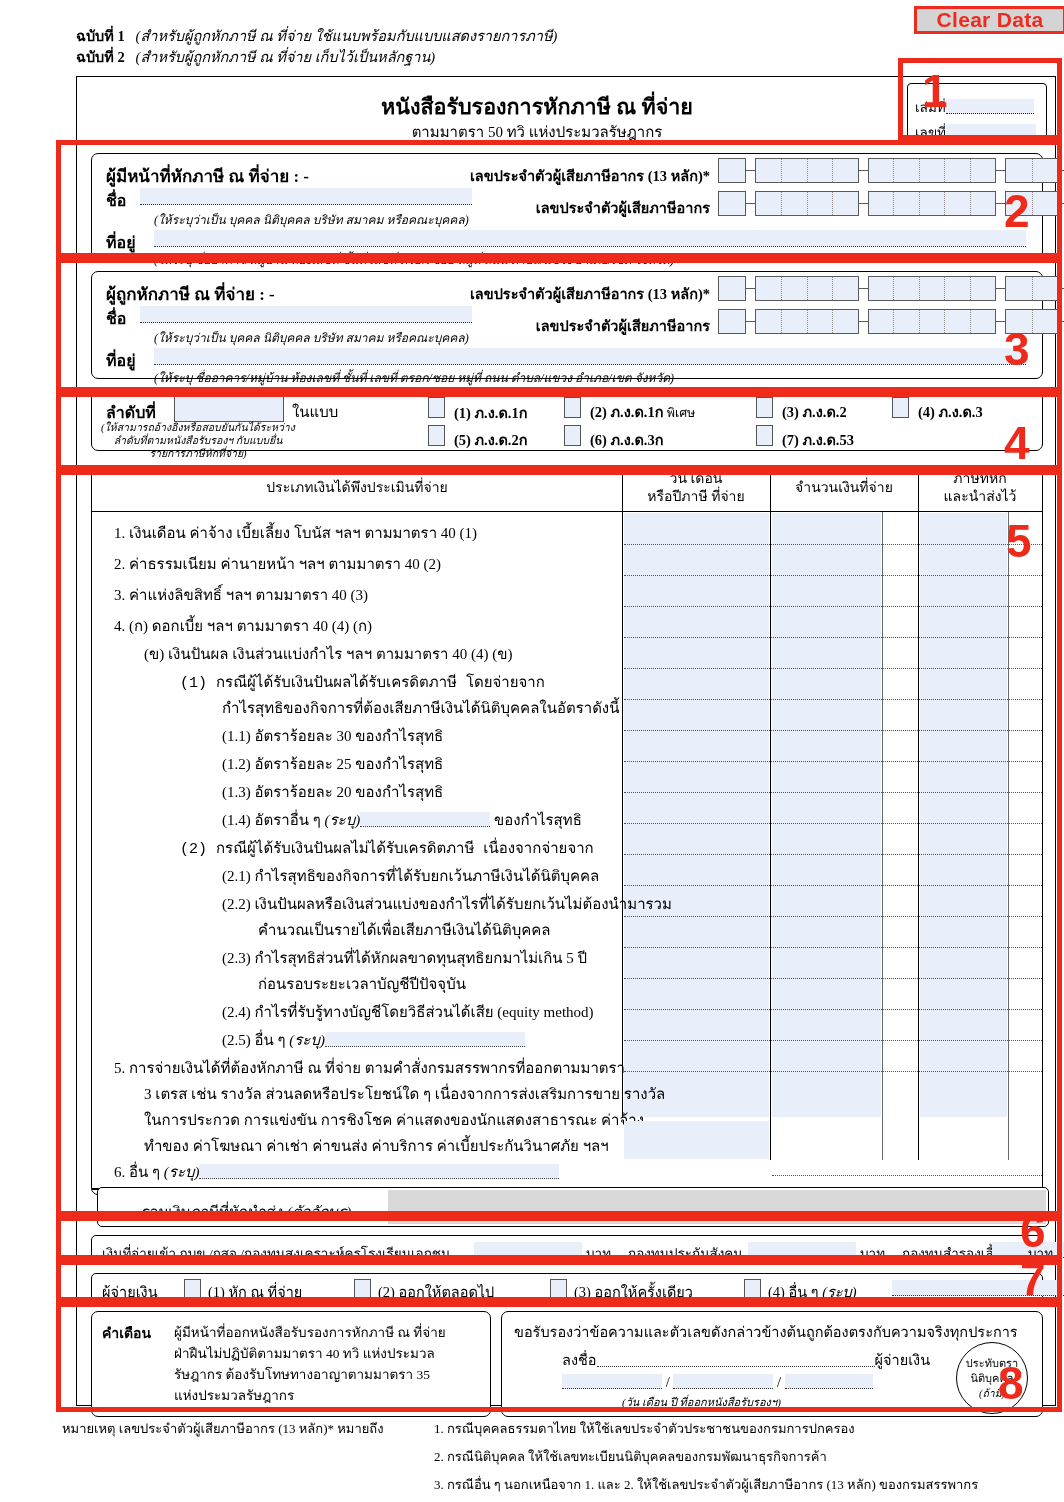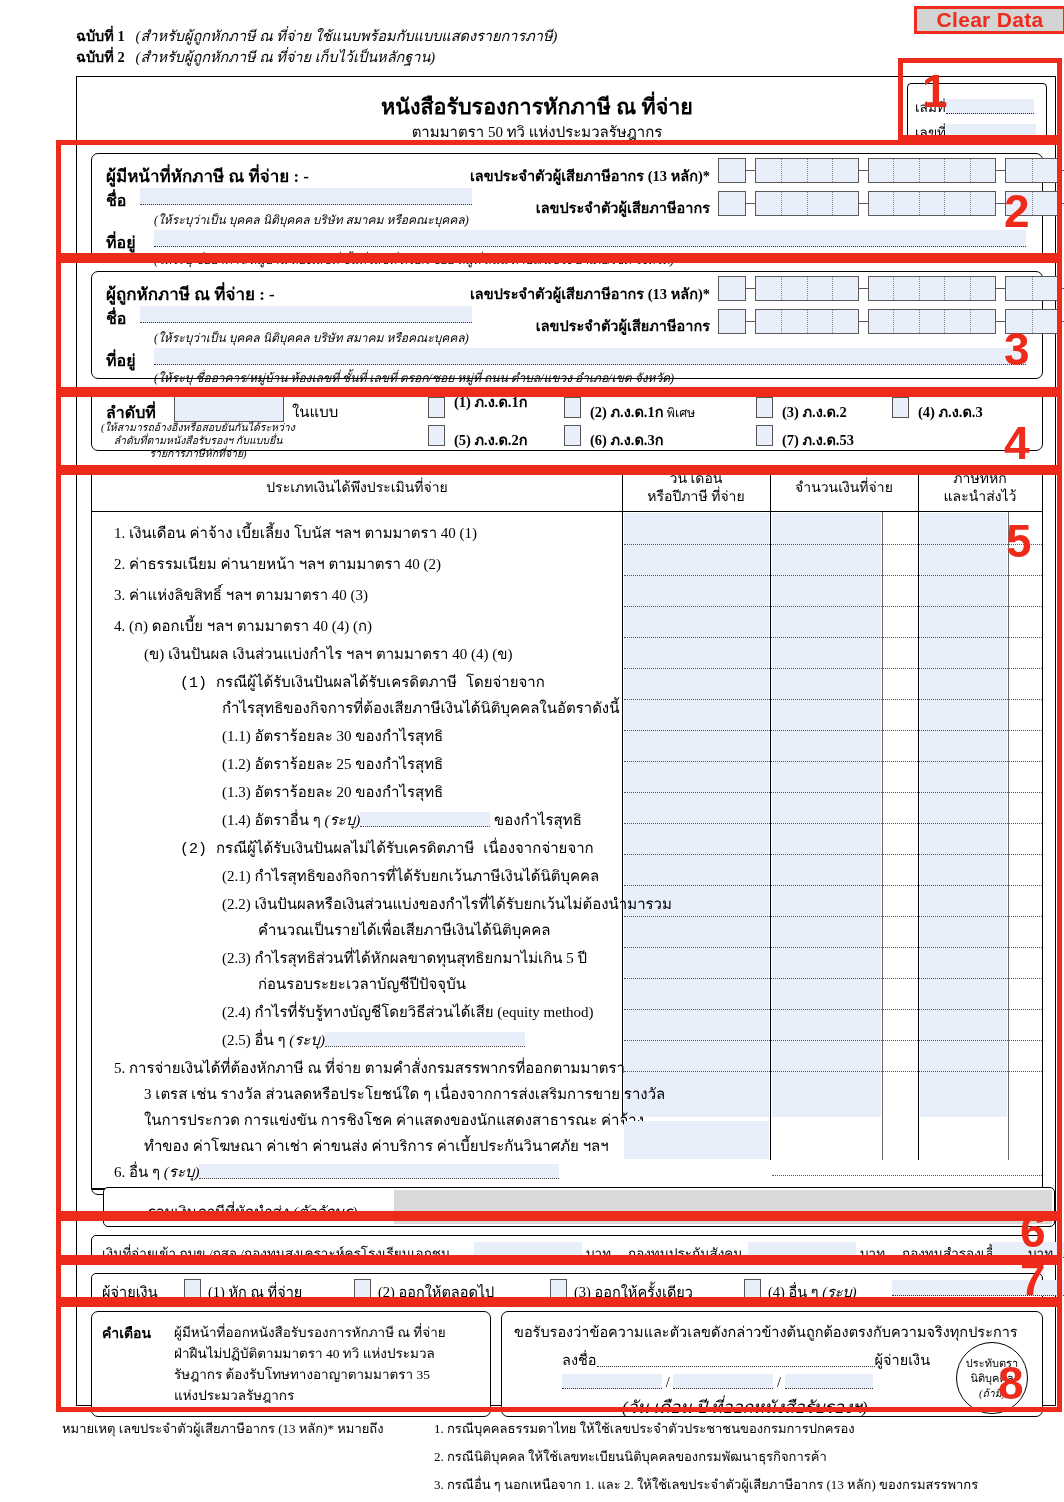--- a/index.html
+++ b/index.html
@@ -135,21 +135,21 @@
   .sec7 .p7 { position: absolute; top: 6px; font-size: 14.5px; white-space: nowrap; }
 
   
   .warn-box { left: 14px; width: 400px; height: 106px; }
   .warn-t { position: absolute; left: 10px; top: 10px; font-size: 14px; font-weight: bold; }
   .warn-body { position: absolute; left: 82px; top: 10px; width: 312px; font-size: 13.5px; line-height: 21px; }
   .cert-box { left: 424px; width: 542px; height: 106px; }
   .cert-1 { position: absolute; left: 12px; top: 8px; font-size: 14.5px; white-space: nowrap; }
   .cert-sign { position: absolute; left: 60px; top: 36px; font-size: 14.5px; white-space: nowrap; }
   .cert-date { position: absolute; left: 60px; top: 62px; font-size: 14.5px; white-space: nowrap; }
-  .cert-datelbl { position: absolute; left: 120px; top: 81px; font-size: 17px; font-style: italic; white-space: nowrap; }
+  .cert-datelbl { position: absolute; left: 120px; top: 81px; font-size: 11px; font-style: italic; white-space: nowrap; }
   .seal {
     position: absolute; right: 14px; top: 30px;
     width: 72px; height: 72px; border: 1.3px solid #000; border-radius: 50%;
     display: flex; flex-direction: column; align-items: center; justify-content: center;
     font-size: 11px; line-height: 15px; text-align: center;
   }
   .seal i { font-style: italic; font-size: 10.5px; }
 
   
   .foot { position: absolute; font-size: 13px; white-space: nowrap; }
@@ -345,21 +345,21 @@
       <div class="hint" style="left:62px; top:96px;">(ให้ระบุ ชื่ออาคาร/หมู่บ้าน ห้องเลขที่ ชั้นที่ เลขที่ ตรอก/ซอย หมู่ที่ ถนน ตำบล/แขวง อำเภอ/เขต จังหวัด)</div>
     </div>
 
     <div class="box sec4" style="top:312px;">
       <div class="seq-lbl">ลำดับที่</div>
       <div class="seq-input"></div>
       <div class="seq-in">ในแบบ</div>
       <div class="seq-note">(ให้สามารถอ้างอิงหรือสอบยันกันได้ระหว่างลำดับที่ตามหนังสือรับรองฯ กับแบบยื่นรายการภาษีหักที่จ่าย)</div>
 
       <div class="cbx" style="left:336px; top:7px;"></div>
-      <div class="cbx-lbl" style="left:362px; top:0;"><span>(1)</span> <span>ภ.ง.ด.1ก</span></div>
+      <div class="cbx-lbl" style="left:362px; top:11px;"><span>(1)</span> <span>ภ.ง.ด.1ก</span></div>
 
       <div class="cbx" style="left:472px; top:7px;"></div>
       <div class="cbx-lbl" style="left:498px; top:10px;"><span>(2)</span> <span>ภ.ง.ด.1ก</span><em> พิเศษ</em></div>
 
       <div class="cbx" style="left:664px; top:7px;"></div>
       <div class="cbx-lbl" style="left:690px; top:10px;"><span>(3)</span> <span>ภ.ง.ด.2</span></div>
 
       <div class="cbx" style="left:800px; top:7px;"></div>
       <div class="cbx-lbl" style="left:826px; top:10px;"><span>(4)</span> <span>ภ.ง.ด.3</span></div>
 
@@ -444,21 +444,21 @@
       <div class="cellbg" style="left:532px; top:655px; width:145px; height:38px;"></div>
       <div class="hdot" style="left:680px; top:709px; width:270px;"></div>
       <div class="vline" style="left:0; top:652px; width:0; height:0;"></div>
 
       <div class="vline" style="left:0; top:722px; width:952px; height:1.5px; background:#000;"></div>
       <div class="total-row" style="left:0; top:722px; width:676px; text-align:right; padding-right:14px; line-height:46px;">รวมเงินที่จ่ายและภาษีที่หักนำส่ง</div>
       <div class="cellbg" style="left:680px; top:726px; width:109px; height:30px;"></div>
       <div class="cellbg" style="left:828px; top:726px; width:87px; height:30px;"></div>
     </div>
 
-    <div class="box" style="left:26px; top:1110px; width:952px; height:40px; border-radius:5px;">
+    <div class="box" style="left:20px; top:1110px; width:952px; height:40px; border-radius:5px;">
       <div class="words-row-bg" style="left:290px; top:2px; width:658px; height:34px;"></div>
       <div style="position:absolute; left:44px; top:12px; font-size:15px;"><span>รวมเงินภาษีที่หักนำส่ง </span><i>(ตัวอักษร)</i></div>
     </div>
 
     <div class="box sec6" style="top:1158px;">
       <span style="left:10px;">เงินที่จ่ายเข้า กบข./กสจ./กองทุนสงเคราะห์ครูโรงเรียนเอกชน</span>
       <span class="fill-line" style="left:382px; top:6px; width:108px; height:16px;"></span>
       <span style="left:494px;">บาท</span>
       <span style="left:536px;">กองทุนประกันสังคม</span>
       <span class="fill-line" style="left:656px; top:6px; width:108px; height:16px;"></span>

